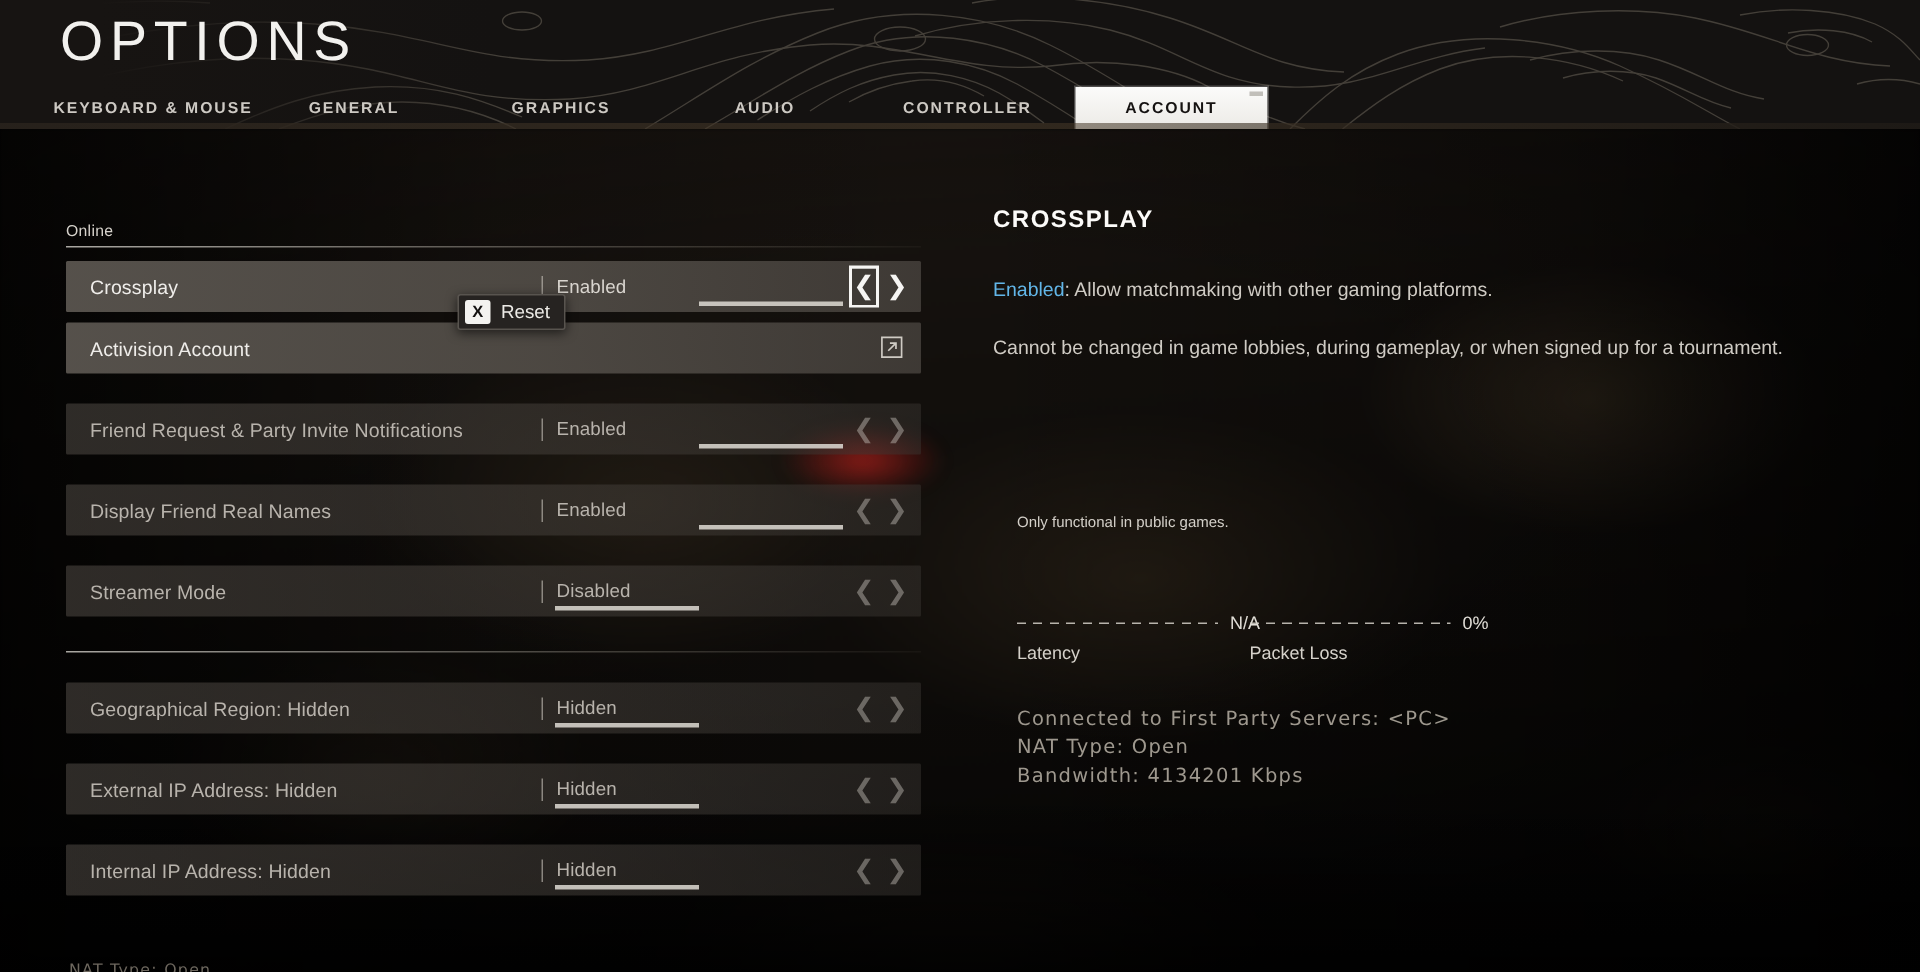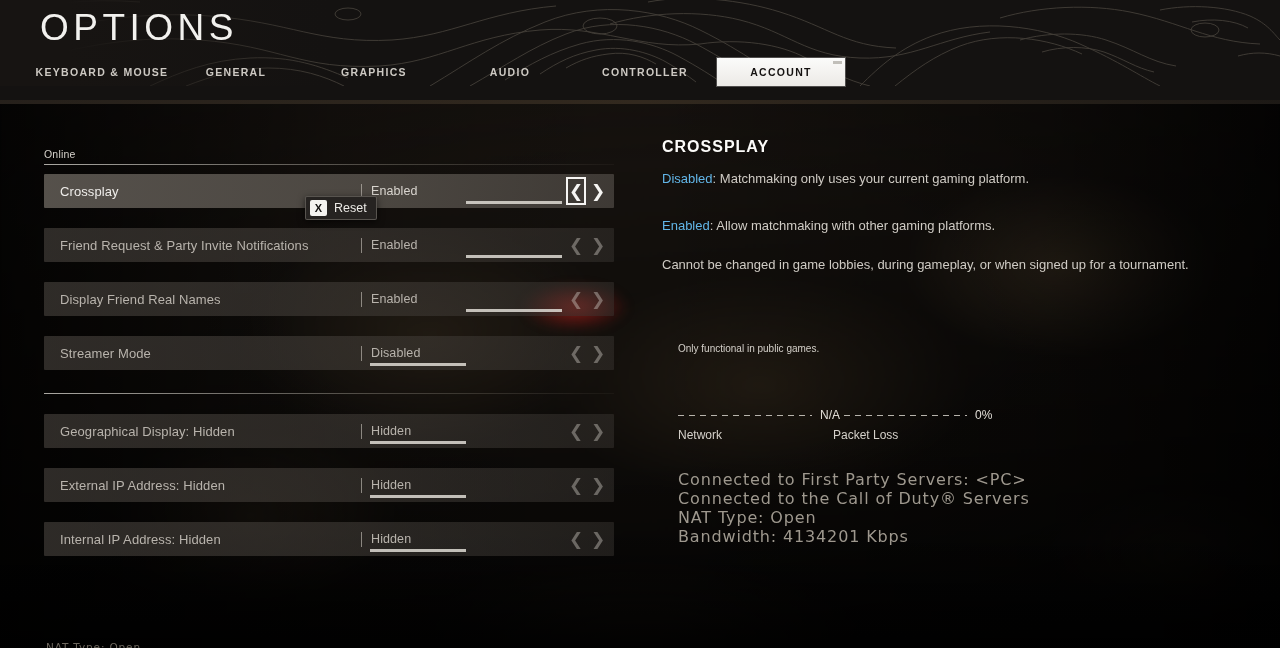--- a/index.html
+++ b/index.html
@@ -35,21 +35,21 @@
     background:radial-gradient(ellipse 70px 32px at 50% 50%, rgba(215,35,30,.62), rgba(170,25,22,.22) 55%, transparent 78%);
     filter:blur(5px);
   }
   .bg-bottomfade {
     position:absolute; left:0; right:0; bottom:0; height:120px;
     background:linear-gradient(180deg, transparent, rgba(0,0,0,.82));
   }
 
   
   #header {
-    position:absolute; left:0; top:0; width:1280px; height:104px;
+    position:absolute; left:0; top:0; width:1280px; height:86px;
     background:#141211;
     overflow:hidden;
   }
   .topo { position:absolute; inset:0; opacity:.55; }
   .hdr-fade {
     position:absolute; left:0; top:0; width:330px; height:86px;
     background:linear-gradient(90deg,#171412 20%, rgba(23,20,18,.0) 100%);
   }
   .hdr-bottomline {
     position:absolute; left:0; bottom:0; width:1280px; height:4px;
@@ -161,21 +161,21 @@
   .dashed {
     width:134px; height:1px;
     background:repeating-linear-gradient(90deg, rgba(212,208,200,.85) 0 6px, transparent 6px 11px);
   }
   .nm-val { font-size:12px; color:#e0ddd6; }
   .nm-label { font-size:12px; color:#d5d1ca; margin-top:6px; }
 
   
   #conn { position:absolute; left:16px; top:332px; }
   .conn-line {
-    font-size:16px; color:#9e988e; letter-spacing:.85px; line-height:19px;
+    font-size:13px; color:#9e988e; letter-spacing:.85px; line-height:19px;
     font-family:"DejaVu Sans", sans-serif;
   }
 
   
   #bottom-cut {
     position:absolute; left:46px; top:641px;
     font-size:10.5px; letter-spacing:.85px; color:#6d675e;
     font-family:"DejaVu Sans", sans-serif;
   }
 </style>
@@ -244,20 +244,28 @@
         <div class="row-value">Enabled</div>
         <div class="meter">
           <div class="meter-fill right"></div>
         </div>
         <div class="arrows">
           <div class="arrow sel">❮</div>
           <div class="arrow">❯</div>
         </div>
       </div>
     </div>
+    <div class="row">
+      <div class="row-label">Activision Account</div>
+      <svg class="ext-icon" viewBox="0 0 16 16">
+        <path d="M1 1 H15 V15 H1 Z" fill="none" stroke="#cfcbc4" stroke-width="1.2"></path>
+        <path d="M5.5 10.5 L11 5 M6.7 5 H11 V9.3" fill="none" stroke="#cfcbc4" stroke-width="1.2"></path>
+      </svg>
+      <div class="row-right"></div>
+    </div>
     <div class="row dim">
       <div class="row-label">Friend Request &amp; Party Invite Notifications</div>
       <div class="row-right">
         <div class="vsep"></div>
         <div class="row-value">Enabled</div>
         <div class="meter">
           <div class="meter-fill right"></div>
         </div>
         <div class="arrows">
           <div class="arrow">❮</div>
@@ -289,21 +297,21 @@
         </div>
         <div class="arrows">
           <div class="arrow">❮</div>
           <div class="arrow">❯</div>
         </div>
       </div>
     </div>
     <div style="height: 16px;"></div>
     <div class="section-rule"></div>
     <div class="row dim">
-      <div class="row-label">Geographical Display: Hidden</div>
+      <div class="row-label">Geographical Region: Hidden</div>
       <div class="row-right">
         <div class="vsep"></div>
         <div class="row-value">Hidden</div>
         <div class="meter">
           <div class="meter-fill left"></div>
         </div>
         <div class="arrows">
           <div class="arrow">❮</div>
           <div class="arrow">❯</div>
         </div>
@@ -340,50 +348,46 @@
   </div>
 
 <div id="reset-tip">
   <span class="key-badge">X</span>
   <span class="tip-text">Reset</span>
 </div>
 
 <div id="info">
   <div id="info-title">CROSSPLAY</div>
 
-  <div class="info-line">
-    <span class="hl">Disabled</span><span>: Matchmaking only uses your current gaming platform.</span>
-  </div>
 
   <div class="info-line" style="margin-top:28px;">
     <span class="hl">Enabled</span><span>: Allow matchmaking with other gaming platforms.</span>
   </div>
 
   <div class="info-line" style="margin-top:20px;">Cannot be changed in game lobbies, during gameplay, or when signed up for a tournament.</div>
 
   <div class="note">Only functional in public games.</div>
 
   <div id="netmeters">
       <div class="nm" style="left: 0px;">
         <div class="nm-bar">
           <div class="dashed"></div>
           <div class="nm-val">N/A</div>
         </div>
-        <div class="nm-label">Network</div>
+        <div class="nm-label">Latency</div>
       </div>
       <div class="nm" style="left: 155px;">
         <div class="nm-bar">
           <div class="dashed"></div>
           <div class="nm-val">0%</div>
         </div>
         <div class="nm-label">Packet Loss</div>
       </div>
     </div>
 
   <div id="conn">
       <div class="conn-line">Connected to First Party Servers: &lt;PC&gt;</div>
-      <div class="conn-line">Connected to the Call of Duty® Servers</div>
       <div class="conn-line">NAT Type: Open</div>
       <div class="conn-line">Bandwidth: 4134201 Kbps</div>
     </div>
 </div>
 
 <div id="bottom-cut">NAT Type: Open</div>
 
 </body></html>

